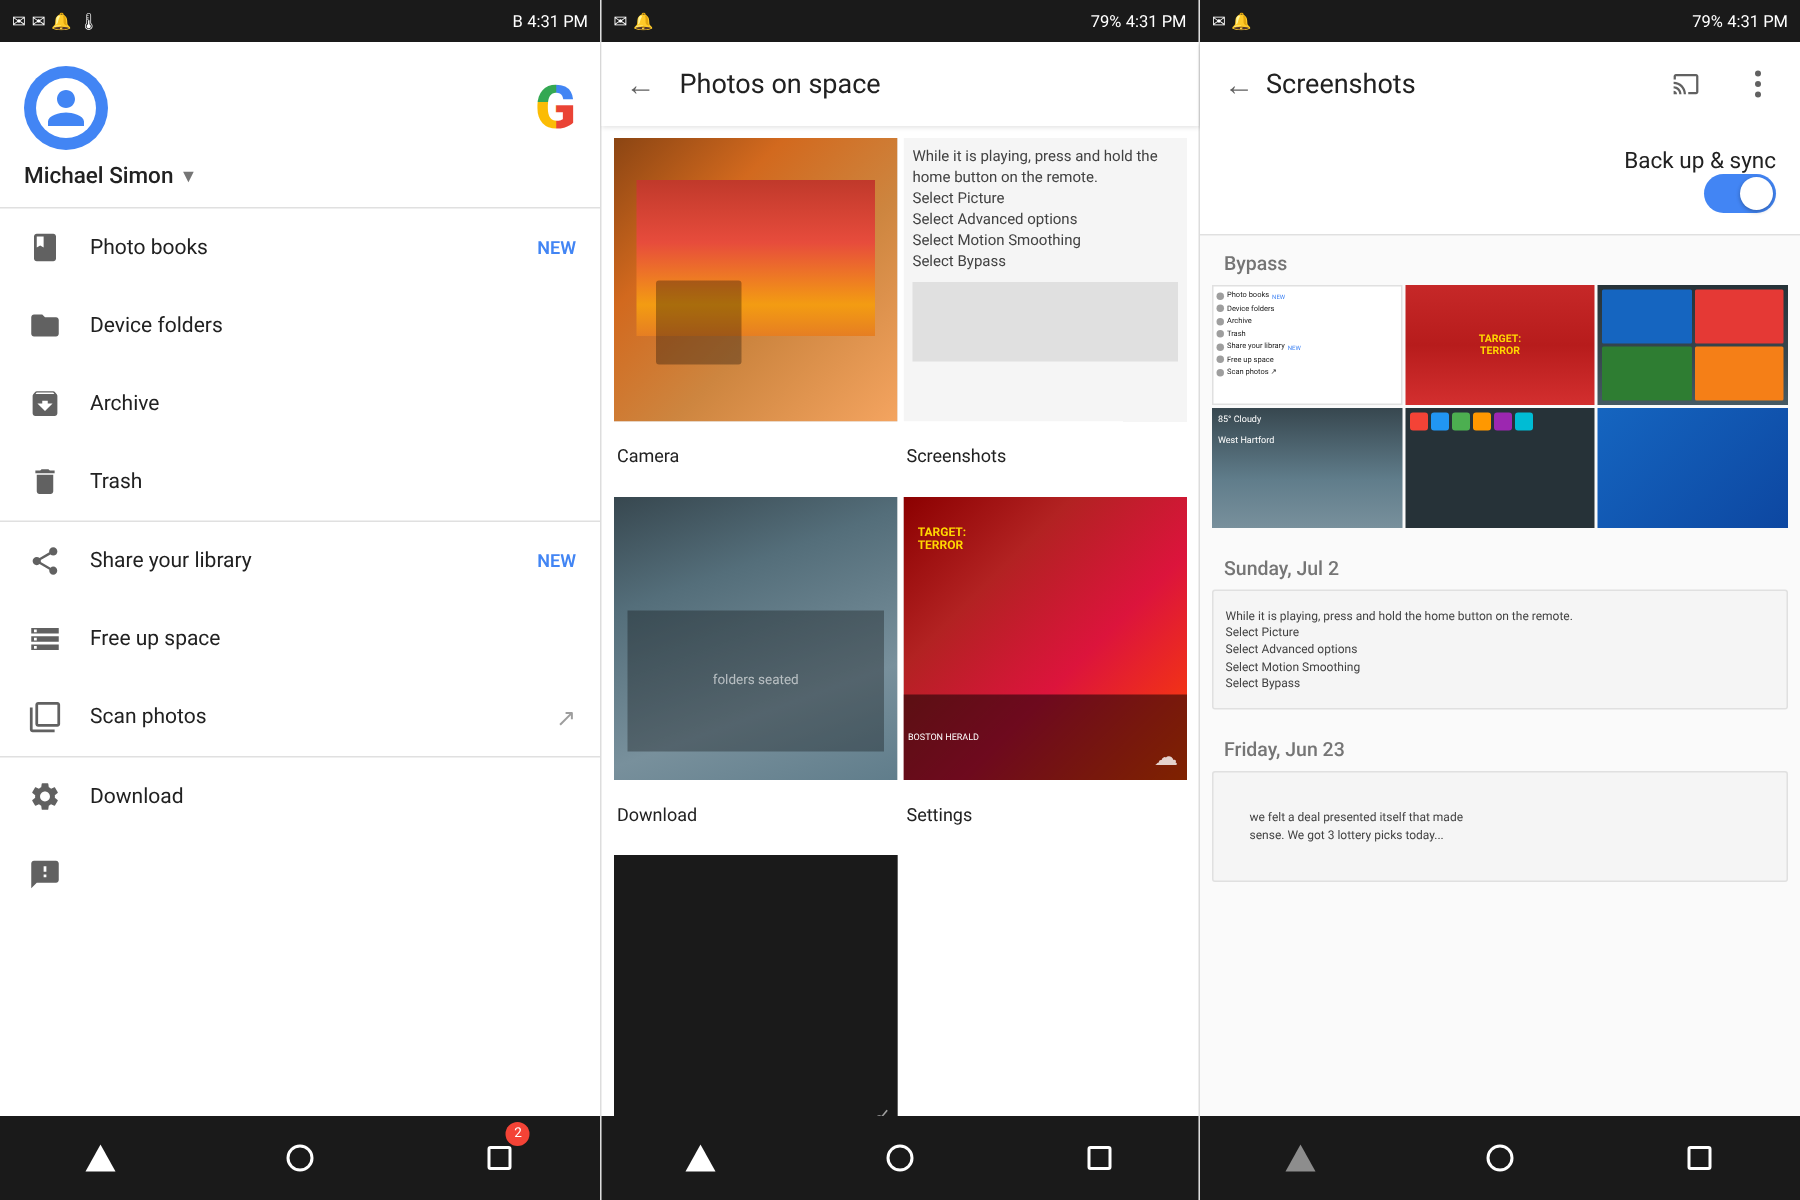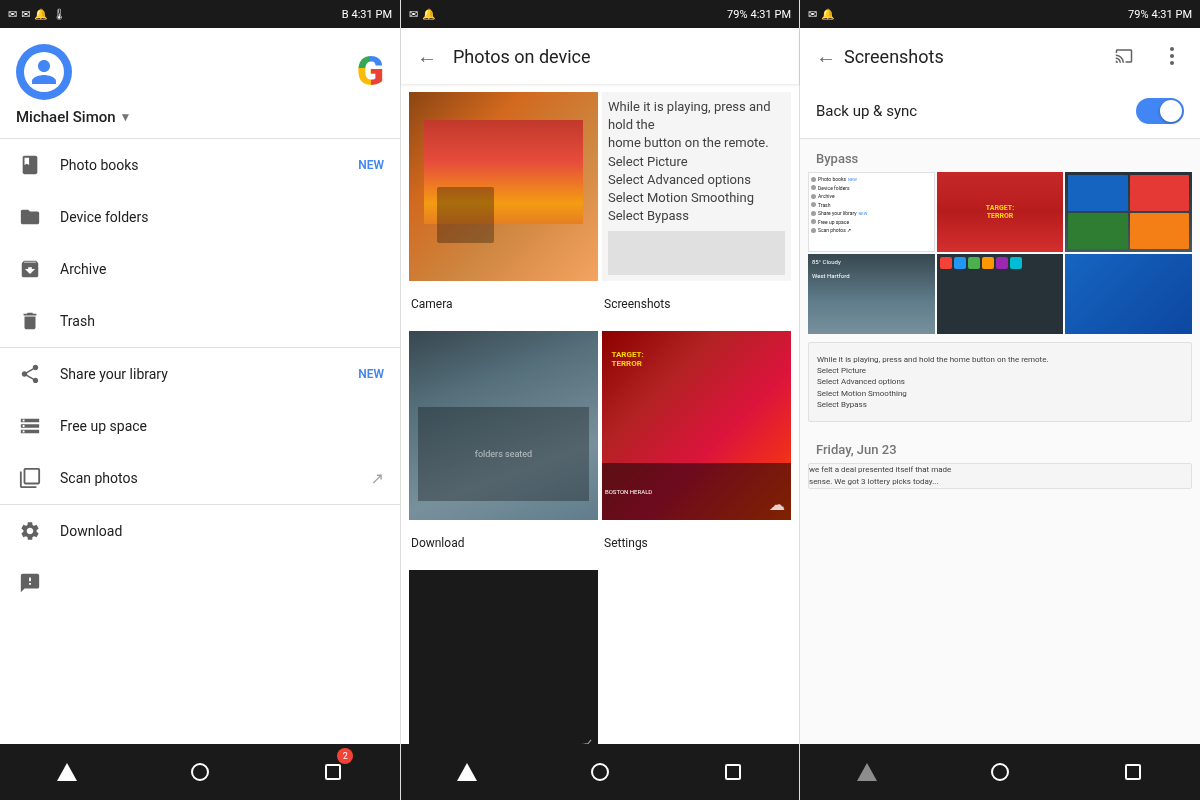--- a/index.html
+++ b/index.html
@@ -256,24 +256,25 @@
       justify-content: center;
       cursor: pointer;
       color: #616161;
       font-size: 18px;
     }
 
     .sync-row {
       background: #fff;
       padding: 14px 16px;
       display: flex;
-      align-items: center;
+      align-items: flex-end;
       justify-content: space-between;
       border-bottom: 1px solid #e0e0e0;
       flex-shrink: 0;
+      flex-direction: column;
     }
 
     .sync-label {
       font-size: 15px;
       color: #212121;
     }
 
     .toggle-switch {
       width: 48px;
       height: 26px;
@@ -576,39 +577,39 @@
       <span>🔔</span>
     </div>
     <div class="status-bar-right">
       <span>79%</span>
       <span>4:31 PM</span>
     </div>
   </div>
 
   <div class="toolbar">
     <div class="back-icon">←</div>
-    <span class="toolbar-title">Photos on device</span>
+    <span class="toolbar-title">Photos on space</span>
   </div>
 
   <div class="photo-grid">
 
     <div class="photo-folder">
       <div class="photo-thumb">
         <div style="width:100%;height:100%;background:linear-gradient(135deg,#8B4513 0%,#D2691E 30%,#CD853F 60%,#F4A460 100%);position:relative;">
           <div style="position:absolute;top:15%;left:8%;width:84%;height:55%;background:linear-gradient(180deg,#c0392b 0%,#e74c3c 40%,#f39c12 80%,#e67e22 100%);"></div>
           <div style="position:absolute;bottom:20%;left:15%;width:30%;height:30%;background:rgba(0,0,0,0.3);border-radius:2px;"></div>
         </div>
       </div>
       <div class="folder-name">Camera</div>
     </div>
 
     <div class="photo-folder">
       <div class="photo-thumb">
         <div style="width:100%;height:100%;background:#f5f5f5;display:flex;flex-direction:column;padding:6px;gap:2px;">
-          <div style="font-size:13px;color:#424242;line-height:1.4;">
+          <div style="font-size:10px;color:#424242;line-height:1.4;">
             While it is playing, press and hold the<br>
             home button on the remote.<br>
             Select Picture<br>
             Select Advanced options<br>
             Select Motion Smoothing<br>
             Select Bypass
           </div>
           <div style="background:#e0e0e0;height:30%;margin-top:4px;"></div>
         </div>
       </div>
@@ -746,36 +747,37 @@
             <div style="width:12px;height:12px;background:#9C27B0;border-radius:2px;"></div>
             <div style="width:12px;height:12px;background:#00BCD4;border-radius:2px;"></div>
           </div>
         </div>
         <div class="mini-ss" style="height:80px;background:linear-gradient(135deg,#1565C0 0%,#0D47A1 100%);">
         </div>
       </div>
     </div>
 
     <div class="ss-section">
+      <div class="date-header">Sunday, Jul 2</div>
 
       <div class="screenshot-large ss-large-1">
         <div class="ss-large-1-text">
           While it is playing, press and hold the home button on the remote.<br>
           Select Picture<br>
           Select Advanced options<br>
           Select Motion Smoothing<br>
           Select Bypass
         </div>
       </div>
     </div>
 
     <div class="ss-section">
       <div class="date-header">Friday, Jun 23</div>
 
-      <div class="screenshot-large" style="background:#f5f5f5;border:1px solid #e0e0e0;padding:0;margin-bottom:4px;">
+      <div class="screenshot-large" style="background:#f5f5f5;border:1px solid #e0e0e0;padding:24px;margin-bottom:4px;">
         <div style="font-size:8px;color:#424242;line-height:1.5;">
           we felt a deal presented itself that made<br>
           sense. We got 3 lottery picks today...
         </div>
       </div>
     </div>
 
   </div>
 
   <div class="bottom-nav">

